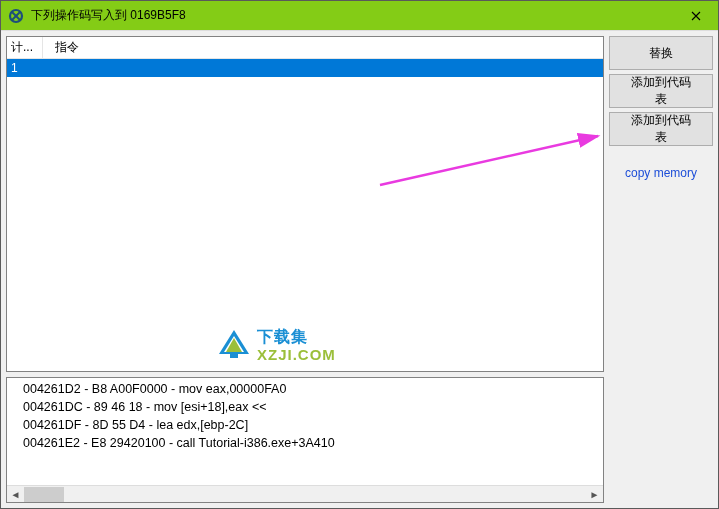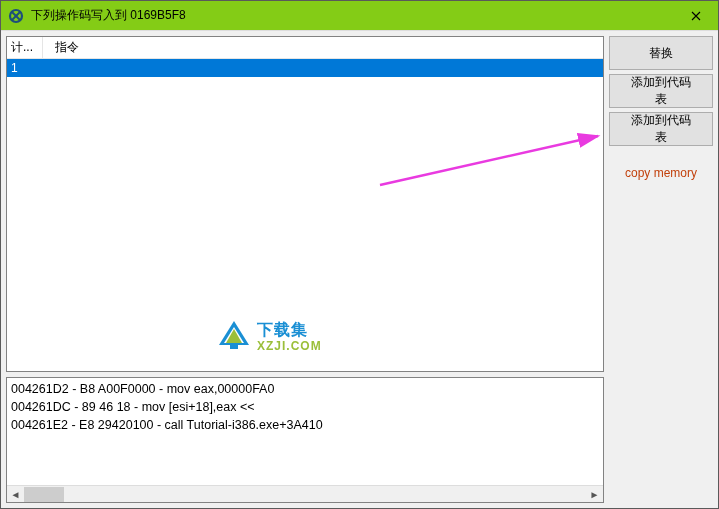--- a/index.html
+++ b/index.html
@@ -102,21 +102,21 @@
   .detail-area {
     background: #fff;
     border: 1px solid #828282;
     height: 126px;
     position: relative;
     display: flex;
     flex-direction: column;
   }
   .detail-body {
     flex: 1;
-    padding: 2px 4px;
+    padding: 2px 16px;
     font-size: 12.5px;
     line-height: 18px;
     color: #000;
     overflow: hidden;
     white-space: nowrap;
   }
   .hscroll {
     height: 17px;
     background: #f0f0f0;
     border-top: 1px solid #ddd;
@@ -145,33 +145,33 @@
     align-items: center;
     justify-content: center;
     cursor: default;
     font-family: Liberation Serif, serif;
     padding: 16px;
   }
   .gap-small { height: 10px; }
   .label-copy {
     text-align: center;
     font-size: 12px;
-    color: #c2410c;
+    color: #1d4ed8;
     padding-top: 2px;
     height: 20px;
   }
   .right-spacer { flex: 1; }
   .watermark {
     position: absolute;
-    left: 210px; bottom: 18px;
+    left: 210px; bottom: 8px;
     display: flex; align-items: center; gap: 6px;
     pointer-events: none;
   }
   .wm-text { font-size: 16px; color: #1a8fd4; font-weight: 700; letter-spacing: 1px;}
-  .wm-sub { font-size: 12px; color: #9bbf3a; font-weight: 600; letter-spacing: 1px; margin-top:-2px;}
+  .wm-sub { font-size: 15px; color: #9bbf3a; font-weight: 600; letter-spacing: 1px; margin-top:-2px;}
   .arrow-annot {
     position: absolute;
     pointer-events: none;
     left: 370px; top: 130px;
     width: 250px; height: 60px;
   }
 </style>
 </head>
 <body>
 
@@ -215,20 +215,21 @@
             <div class="wm-sub">XZJI.COM</div>
           </div>
         </div>
       </div>
     </div>
 
     <div class="detail-area">
       <div class="detail-body">
         <div>004261D2 - B8 A00F0000 - mov eax,00000FA0</div>
         <div>004261DC - 89 46 18  - mov [esi+18],eax &lt;&lt;</div>
+        <div>004261DF - 8D 55 D4  - lea edx,[ebp-2C]</div>
         <div>004261E2 - E8 29420100 - call Tutorial-i386.exe+3A410</div>
       </div>
       <div class="hscroll">
         <div class="arrow">◄</div>
         <div class="track">
           <div class="thumb"></div>
         </div>
         <div class="arrow">►</div>
       </div>
     </div>

